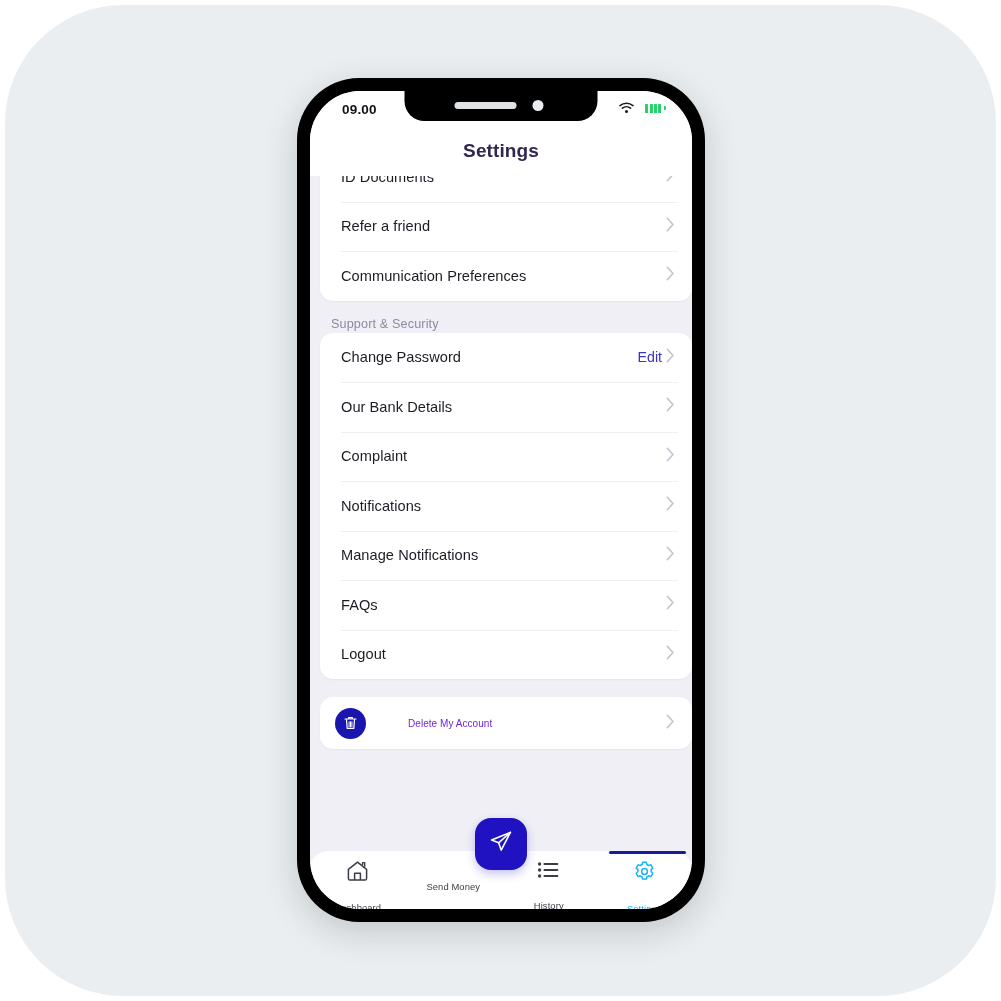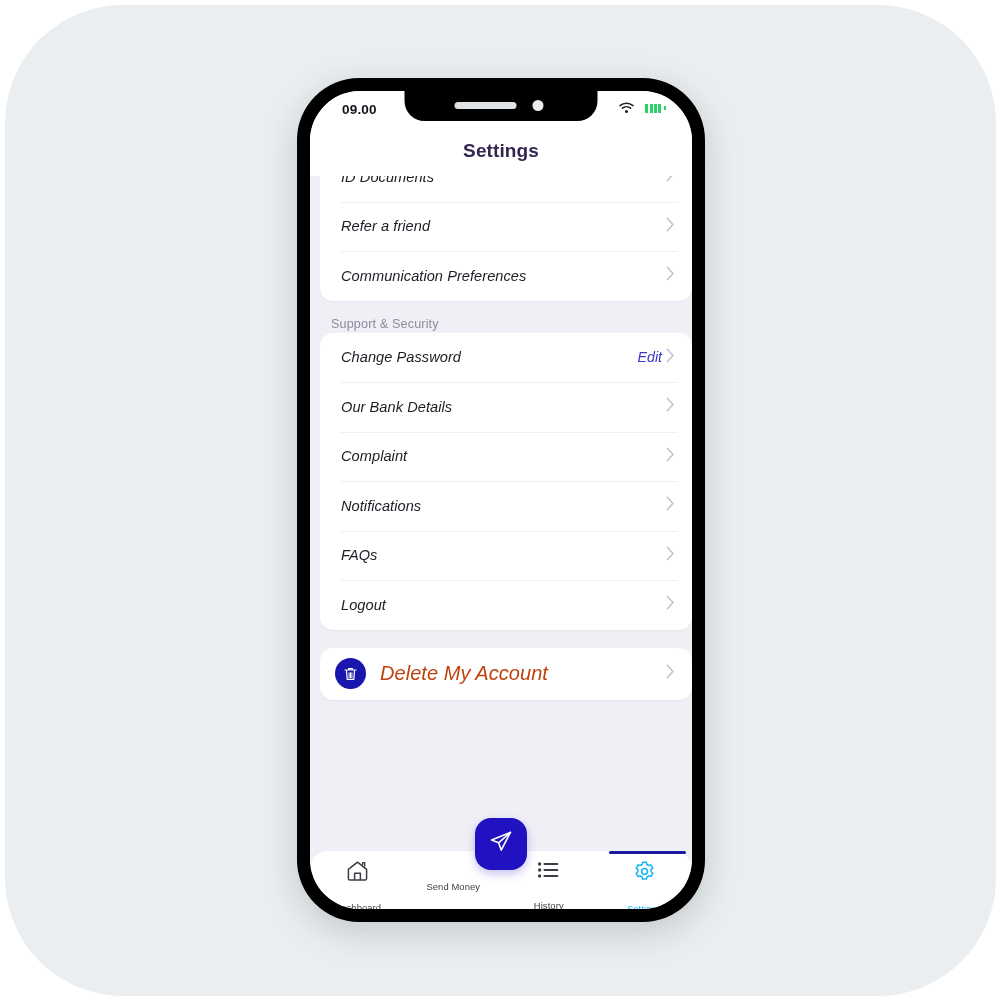--- a/index.html
+++ b/index.html
@@ -162,21 +162,20 @@
     overflow: hidden;
   }
 
   .row {
     position: relative;
     height: 49.5px;
     display: flex;
     align-items: center;
     padding: 0 0 0 21px;
     box-sizing: border-box;
-    font-style: italic;
   }
   .row + .row::before {
     content: "";
     position: absolute;
     left: 21px; right: 14px; top: 0;
     height: 1px;
     background: #eeeef3;
   }
   .row .label {
     font-size: 14.6px;
@@ -215,22 +214,23 @@
     width: 31px; height: 31px;
     border-radius: 50%;
     background: #1a16ad;
     display: flex;
     align-items: center;
     justify-content: center;
     flex: 0 0 auto;
     margin-right: 14px;
   }
   .row.delete .label {
-    color: #c2410c;
-    font-size: 20px;
+    color: #6d28d9;
+    font-size: 10px;
+    margin-left: 28px;
   }
 
   
   #tabbar {
     position: absolute;
     left: 0; bottom: 0;
     width: 382px; height: 58px;
     background: #ffffff;
     border-top-left-radius: 18px;
     border-top-right-radius: 18px;
@@ -387,20 +387,29 @@
             <div class="row">
               <span class="label">Notifications</span>
               <span class="spacer"></span>
               <span class="chev">
                 <svg width="9" height="15" viewBox="0 0 9 15">
                     <path d="M1.3 1.3L7 7.5l-5.7 6.2" fill="none" stroke="#c3c3ce" stroke-width="1.6" stroke-linecap="round" stroke-linejoin="round"></path>
                   </svg>
               </span>
             </div>
             <div class="row">
+              <span class="label">Manage Notifications</span>
+              <span class="spacer"></span>
+              <span class="chev">
+                <svg width="9" height="15" viewBox="0 0 9 15">
+                    <path d="M1.3 1.3L7 7.5l-5.7 6.2" fill="none" stroke="#c3c3ce" stroke-width="1.6" stroke-linecap="round" stroke-linejoin="round"></path>
+                  </svg>
+              </span>
+            </div>
+            <div class="row">
               <span class="label">FAQs</span>
               <span class="spacer"></span>
               <span class="chev">
                 <svg width="9" height="15" viewBox="0 0 9 15">
                     <path d="M1.3 1.3L7 7.5l-5.7 6.2" fill="none" stroke="#c3c3ce" stroke-width="1.6" stroke-linecap="round" stroke-linejoin="round"></path>
                   </svg>
               </span>
             </div>
             <div class="row">
               <span class="label">Logout</span>

